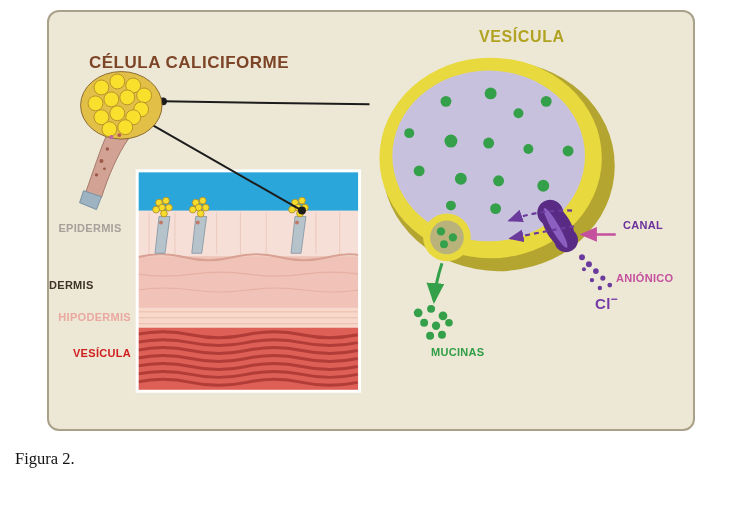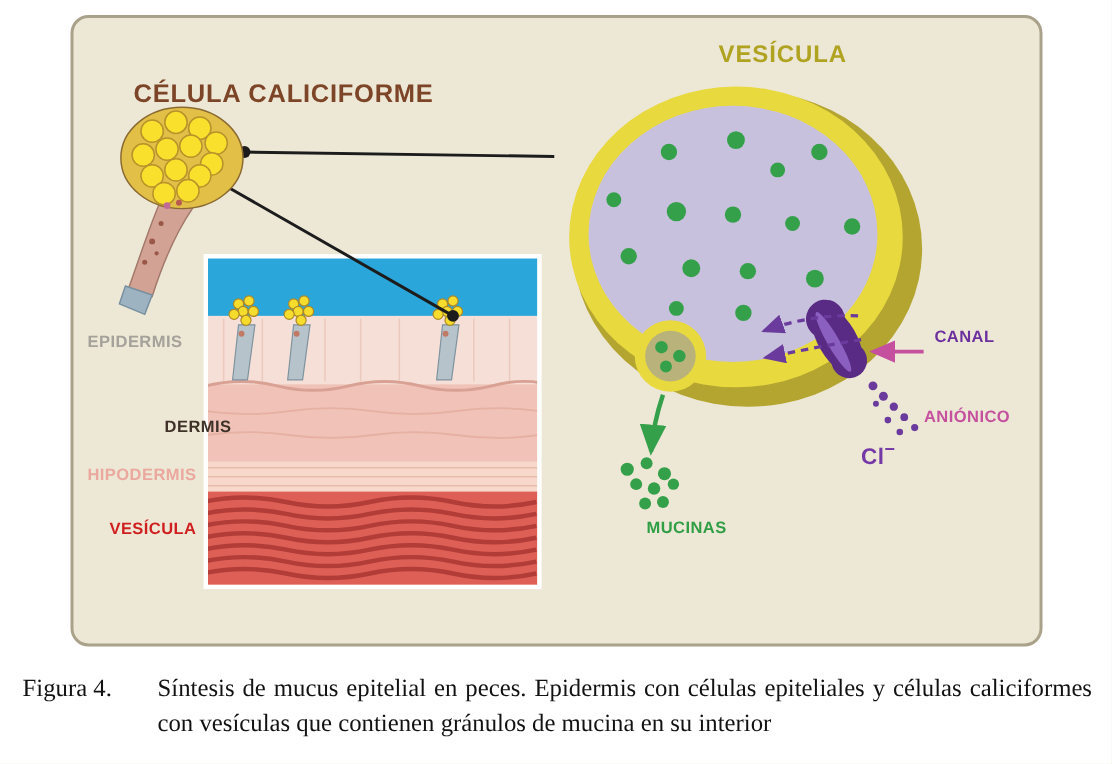--- a/index.html
+++ b/index.html
@@ -3,26 +3,26 @@
 <meta charset="utf-8">
 <style>
   html,body{margin:0;padding:0;background:#ffffff;}
   .page{position:relative;width:741px;height:509px;background:#ffffff;font-family:"Liberation Sans",sans-serif;overflow:hidden;}
   .panel{position:absolute;left:47px;top:10px;width:648px;height:421px;background:#ede7d5;border:2px solid #a9a189;border-radius:12px;box-sizing:border-box;}
   .art{position:absolute;left:0;top:0;width:644px;height:417px;}
   .lbl{position:absolute;font-weight:bold;font-size:11px;letter-spacing:.3px;white-space:nowrap;}
   .lbl-celula{left:40px;top:41px;font-size:17px;color:#7d4527;letter-spacing:.5px;}
   .lbl-vesicula{left:430px;top:16px;font-size:16px;color:#b1a322;letter-spacing:.6px;}
   .lbl-epidermis{left:0;width:82px;text-align:center;top:210px;color:#a5a19b;}
-  .lbl-dermis{left:0;width:82px;text-align:center;top:267px;color:#3f3228;padding-left:42px;}
+  .lbl-dermis{left:0;width:82px;text-align:left;top:267px;color:#3f3228;}
   .lbl-hipodermis{left:0;width:82px;text-align:right;top:299px;color:#eba89f;}
   .lbl-musculo{left:0;width:82px;text-align:right;top:335px;color:#d01f1f;}
   .lbl-canal{left:574px;top:207px;color:#6b2f9e;}
   .lbl-anionico{left:567px;top:231px;color:#c4509e;margin-top:29px;}
-  .lbl-cl{left:525px;top:280px;font-size:15px;color:#7439a6;}
+  .lbl-cl{left:546px;top:280px;font-size:15px;color:#7439a6;}
   .lbl-cl sup{font-size:12px;}
   .lbl-mucinas{left:382px;top:334px;color:#2f9e45;text-align:center;}
   .caption{position:absolute;left:15px;top:447px;width:713px;display:flex;font-family:"Liberation Serif",serif;font-size:16.5px;line-height:1.42;color:#121212;}
   .cap-label{width:90px;flex:0 0 auto;}
   .cap-text{margin:0;flex:1;text-align:justify;}
 </style>
 </head>
 <body>
 
 <div class="page">
@@ -225,16 +225,15 @@
     <div class="lbl lbl-dermis">DERMIS</div>
     <div class="lbl lbl-hipodermis">HIPODERMIS</div>
     <div class="lbl lbl-musculo">VESÍCULA</div>
     <div class="lbl lbl-canal">CANAL</div>
     <div class="lbl lbl-anionico">ANIÓNICO</div>
     <div class="lbl lbl-cl"><span>Cl</span><sup>−</sup></div>
     <div class="lbl lbl-mucinas">MUCINAS</div>
   </div>
 
   <div class="caption">
-    <span class="cap-label">Figura 4.</span>
-    <p class="cap-text">Síntesis de mucus epitelial en peces. Epidermis con células epiteliales y células caliciformes con vesículas que contienen gránulos de mucina en su interior</p>
+    <span class="cap-label">Figura 2.</span>
   </div>
 </div>
 
 </body></html>

